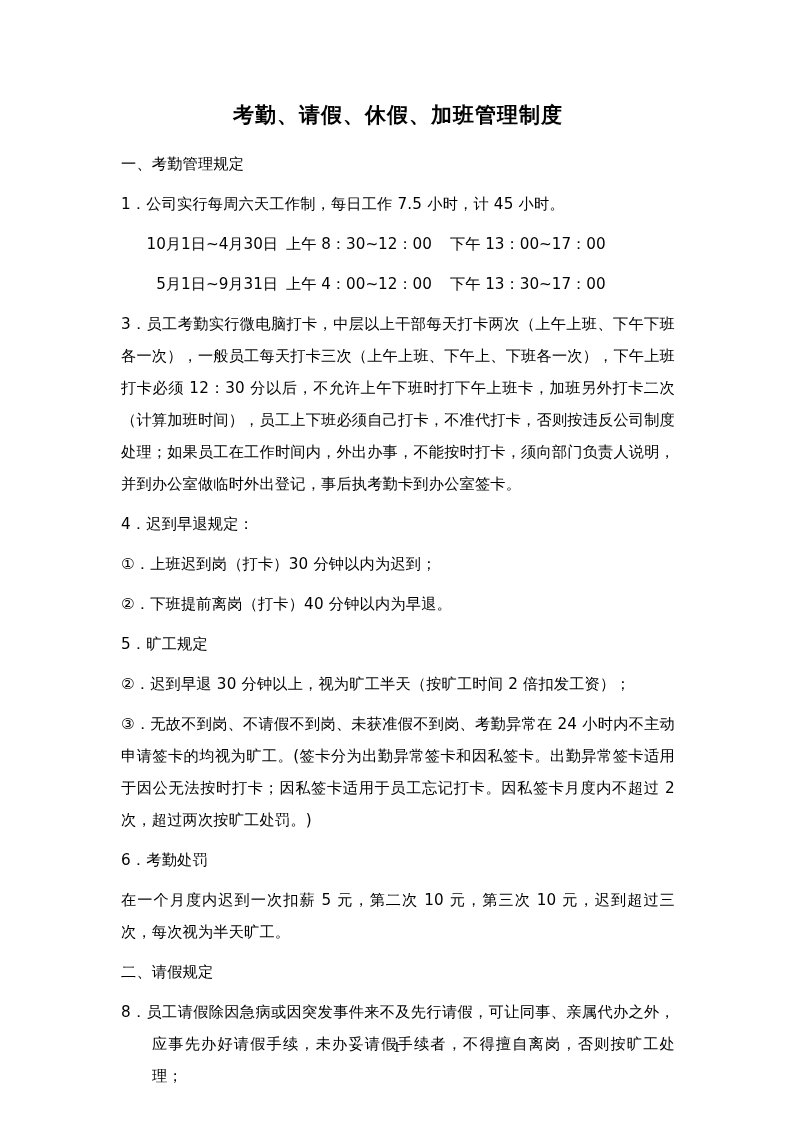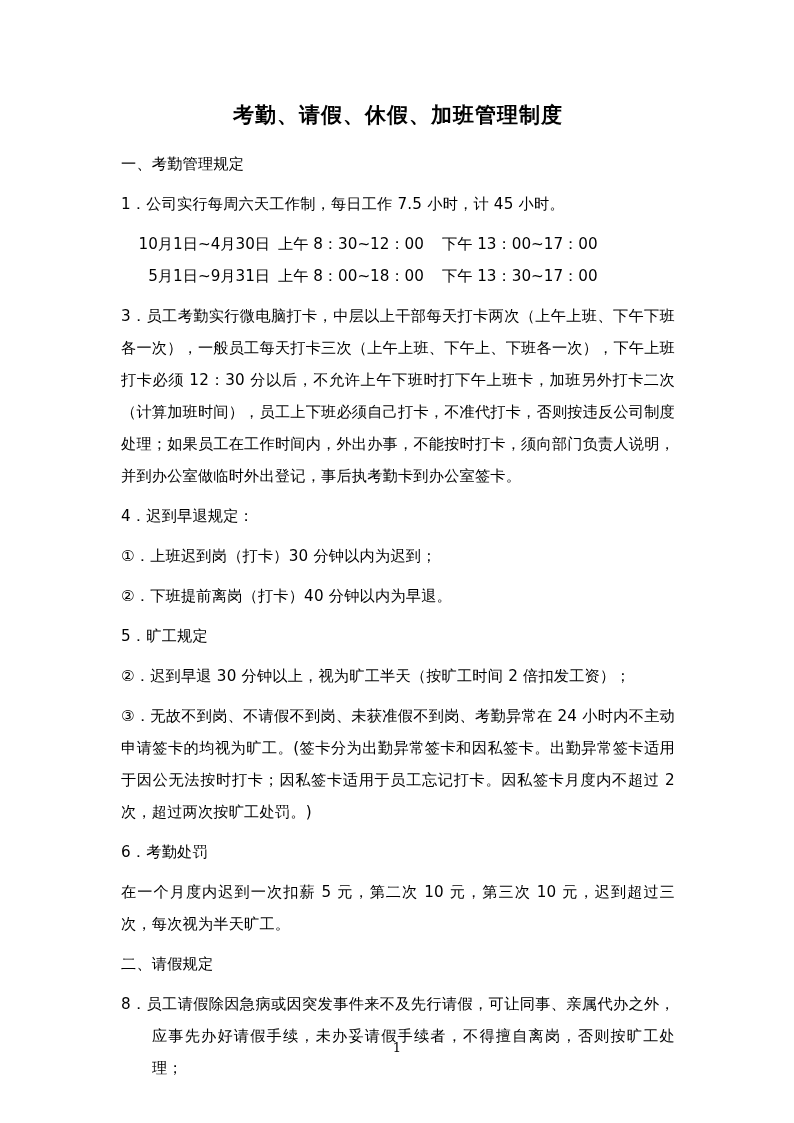--- a/index.html
+++ b/index.html
@@ -45,21 +45,21 @@
     letter-spacing: 0.2px;
     word-break: break-all;
   }
   .para.hanging {
     padding-left: 31px;
     text-indent: -31px;
   }
   .sched-row {
     font-size: 15.2px;
     line-height: 32px;
-    margin: 0;
+    margin: 8px;
     white-space: nowrap;
   }
   .sched-row .c-date {
     display: inline-block;
     width: 165px;
     text-align: right;
     padding-right: 8px;
     box-sizing: border-box;
   }
   .sched-row .c-am {
@@ -94,21 +94,21 @@
     <p class="para">一、考勤管理规定</p>
 
     <p class="para">1．公司实行每周六天工作制，每日工作 7.5 小时，计 45 小时。</p>
 
 
     <div class="sched-row">
       <span class="c-date">10月1日~4月30日</span><span class="c-am">上午 8：30~12：00</span><span class="c-pm">下午 13：00~17：00</span>
     </div>
 
     <div class="sched-row">
-      <span class="c-date">5月1日~9月31日</span><span class="c-am">上午 8：00~18：00</span><span class="c-pm">下午 13：30~17：00</span>
+      <span class="c-date">5月1日~9月31日</span><span class="c-am">上午 4：00~12：00</span><span class="c-pm">下午 13：30~17：00</span>
     </div>
 
     <p class="para">3．员工考勤实行微电脑打卡，中层以上干部每天打卡两次（上午上班、下午下班各一次），一般员工每天打卡三次（上午上班、下午上、下班各一次），下午上班打卡必须 12：30 分以后，不允许上午下班时打下午上班卡，加班另外打卡二次（计算加班时间），员工上下班必须自己打卡，不准代打卡，否则按违反公司制度处理；如果员工在工作时间内，外出办事，不能按时打卡，须向部门负责人说明，并到办公室做临时外出登记，事后执考勤卡到办公室签卡。</p>
 
     <p class="para">4．迟到早退规定：</p>
 
     <p class="para">①．上班迟到岗（打卡）30 分钟以内为迟到；</p>
 
     <p class="para">②．下班提前离岗（打卡）40 分钟以内为早退。</p>
 

